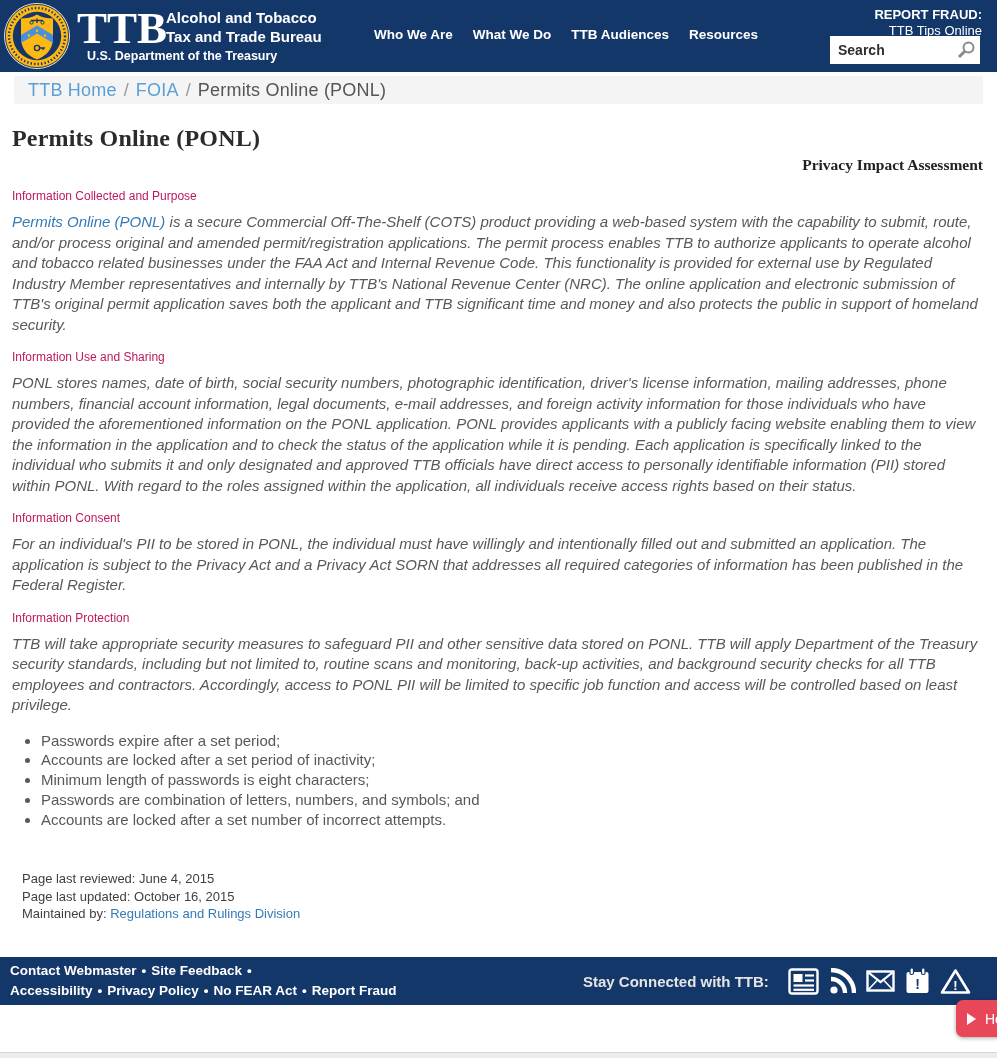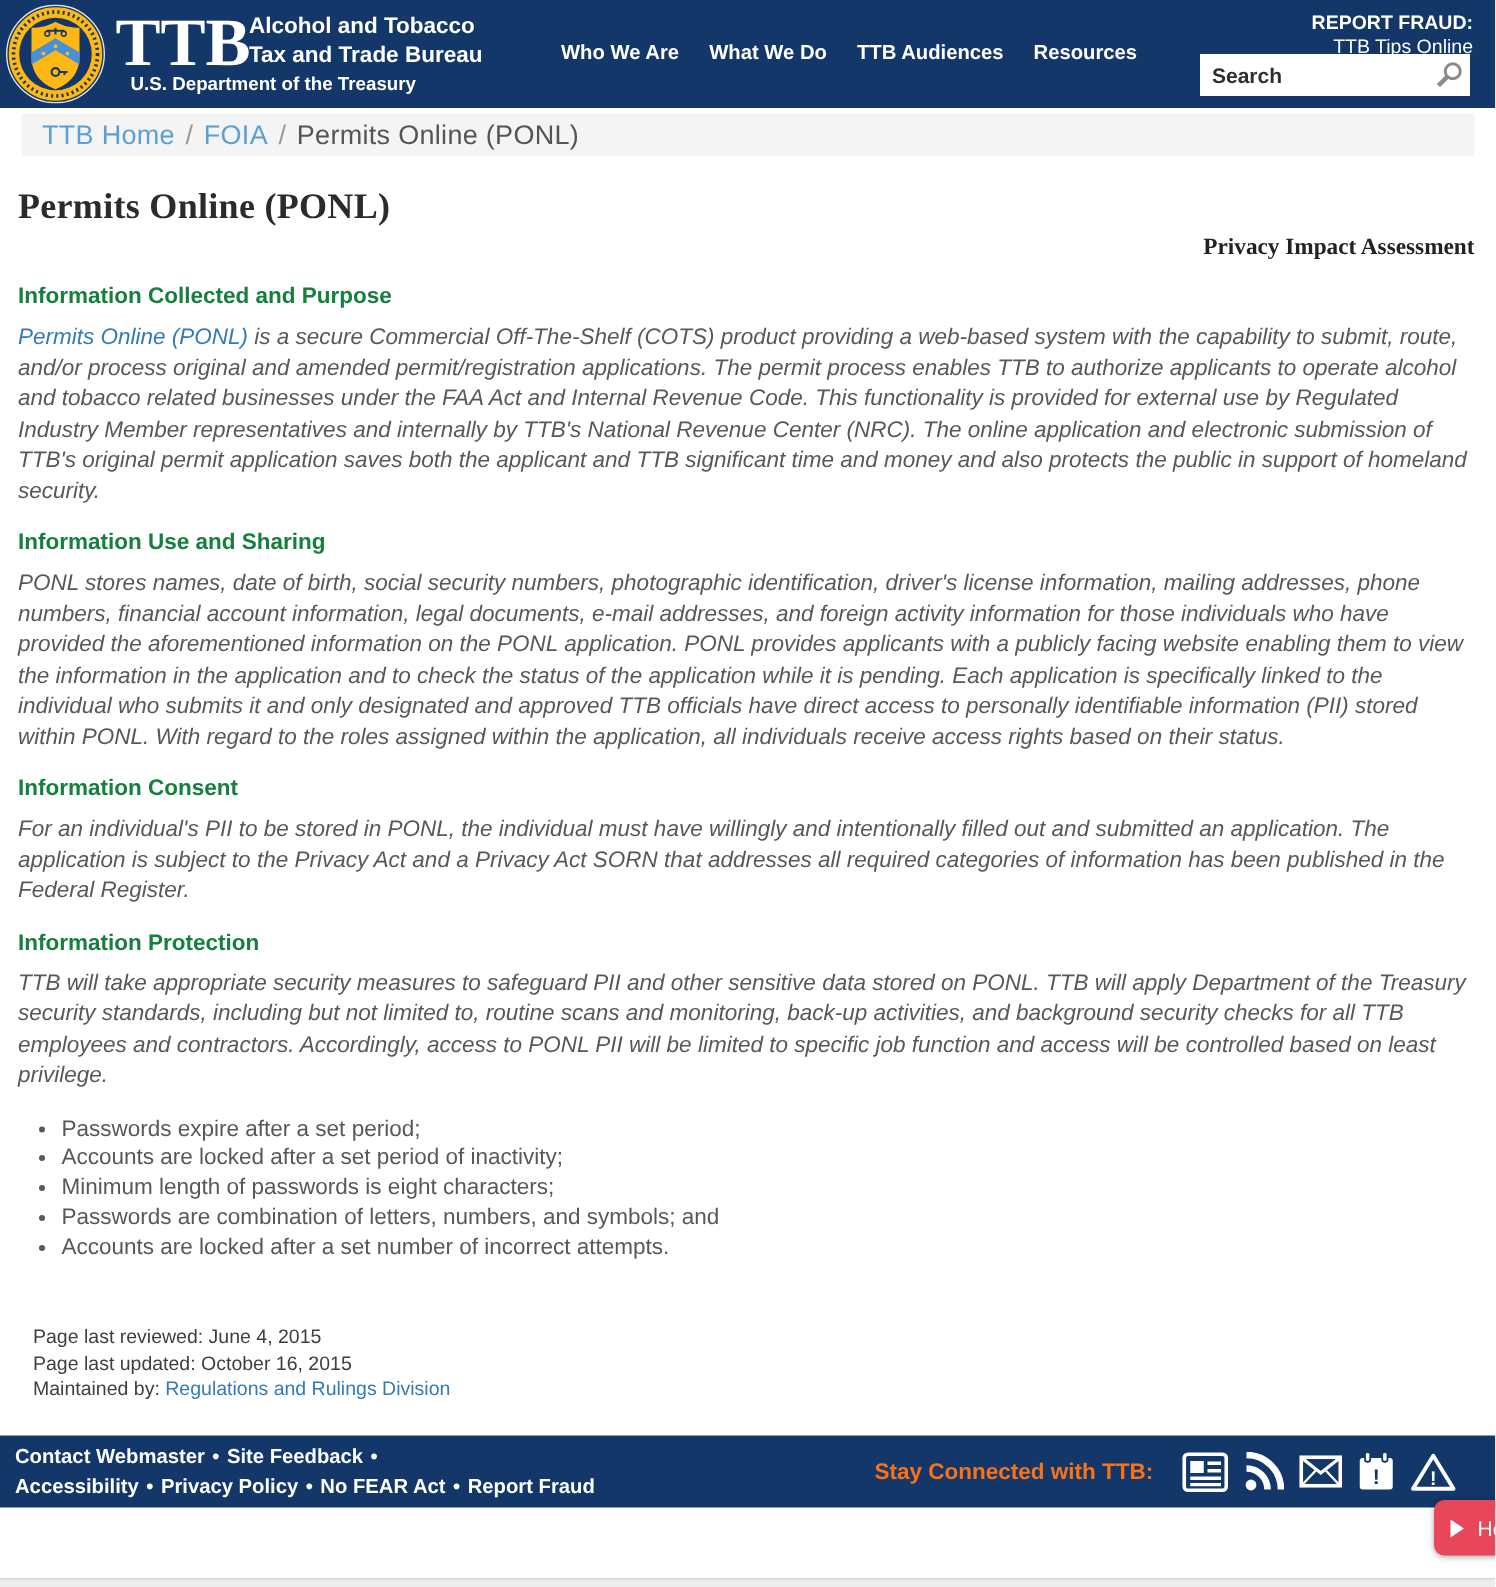--- a/index.html
+++ b/index.html
@@ -11,48 +11,48 @@
   .site-header { position:relative; height:72px; background:#143769;padding-left:40px; }
   .seal { position:absolute; left:4px; top:3px; width:66px; height:66px; cursor:pointer; }
   .ttb-word { position:absolute; left:77px; top:2px; font-family:"Liberation Serif", serif; font-weight:bold; font-size:45px; color:#fff; letter-spacing:0px; cursor:pointer; }
   .bureau { position:absolute; left:166px; top:8px; color:#fff; font-weight:bold; font-size:15px; line-height:19px; }
   .dept { position:absolute; left:87px; top:49px; color:#fff; font-weight:bold; font-size:12.5px; }
   .main-nav { position:absolute; left:330px; top:27px; display:flex; gap:20px;margin-left:44px; }
   .main-nav a { color:#fff; font-weight:bold; font-size:13.5px; text-decoration:none; cursor:pointer; }
   .report-fraud { position:absolute; right:15px; top:7px; text-align:right; color:#fff; font-size:13px; line-height:16px; }
   .report-fraud .rf1 { font-weight:bold; }
   .report-fraud a { color:#fff; text-decoration:none; cursor:pointer; }
-  .search-box { position:absolute; right:17px; top:36px; width:180px; height:28px; background:#fff; }
+  .search-box { position:absolute; right:17px; top:36px; width:150px; height:28px; background:#fff; }
   .search-box input { position:absolute; left:0; top:0; width:118px; height:28px; border:none; outline:none; background:transparent; font-family:"Liberation Sans", sans-serif; font-size:14px; font-weight:bold; color:#333; padding-left:8px; }
   .search-box input::placeholder { color:#2e2e2e; font-weight:bold; opacity:1; }
   .search-btn { position:absolute; right:2px; top:3px; width:24px; height:22px; border:none; background:transparent; cursor:pointer; padding:0; }
 
   
   .breadcrumb { margin:4px 14px 0 14px; height:28px; line-height:28px; background:#f4f4f4; border-radius:2px; padding-left:14px; font-size:18px; color:#555; letter-spacing:.2px; }
   .breadcrumb a { color:#5b9fd4; text-decoration:none; cursor:pointer; }
   .breadcrumb .sep { color:#999; margin:0 7px; }
 
   
   .page-title { margin:21px 14px 0 12px; font-family:"Liberation Serif", serif; font-weight:bold; font-size:24px; color:#2b2b2b; letter-spacing:.2px; }
   .subtitle { margin:4px 14px 0 12px; font-family:"Liberation Serif", serif; font-weight:bold; font-size:15.5px; color:#222;text-align:right; }
-  .sec-head { margin:15px 14px 9px 12px; font-size:15px; font-weight:bold; color:#15803d; }
+  .sec-head { margin:15px 14px 9px 12px; font-size:12px; font-weight:normal; color:#be185d; }
   .para { margin:0 14px 15px 12px; font-size:15px; color:#58585a; line-height:20.5px;font-style:italic; }
   .para a { color:#337ab7; text-decoration:none; cursor:pointer; }
   .safeguards { margin:9px 14px 0 12px; padding-left:29px; }
   .safeguards li { font-size:15px; color:#58585a; line-height:19.8px; }
 
   .page-meta { margin:41px 0 0 22px; font-size:13px; line-height:17.5px; color:#3f3f3f; }
   .page-meta a { color:#337ab7; text-decoration:none; cursor:pointer; }
 
   
   .site-footer { position:absolute; left:0; top:957px; width:997px; height:48px; background:#143769; }
   .footer-links { position:absolute; left:10px; top:4px; color:#fff; font-weight:bold; font-size:13.5px; line-height:19.5px; }
   .footer-links a { color:#fff; text-decoration:none; cursor:pointer; }
   .footer-links .dot { margin:0 5px; }
-  .stay-connected { position:absolute; left:583px; top:0; height:48px; display:flex; align-items:center; color:#f97316; font-weight:bold; font-size:15px; }
+  .stay-connected { position:absolute; left:583px; top:0; height:48px; display:flex; align-items:center; color:#e5e5e5; font-weight:bold; font-size:15px; }
   .stay-icons { position:absolute; left:788px; top:0; height:48px; display:flex; align-items:center; gap:10px; }
   .stay-icons a { display:block; line-height:0; cursor:pointer; }
 
   
   .float-btn { position:absolute; left:956px; top:1000px; height:37px; width:110px; background:#e8475a; border-radius:7px; box-shadow:0 1px 4px rgba(0,0,0,.35); display:flex; align-items:center; padding:0 12px 0 11px; gap:9px; cursor:pointer; }
   .play-tri { width:0; height:0; border-left:9px solid #fff; border-top:6px solid transparent; border-bottom:6px solid transparent; }
   .float-btn .lbl { color:#fff; font-size:14px; white-space:nowrap; }
 
   
   .bottom-strip { position:absolute; left:0; top:1052px; width:997px; height:6px; background:#ececec; border-top:1px solid #d7d7d7; }

